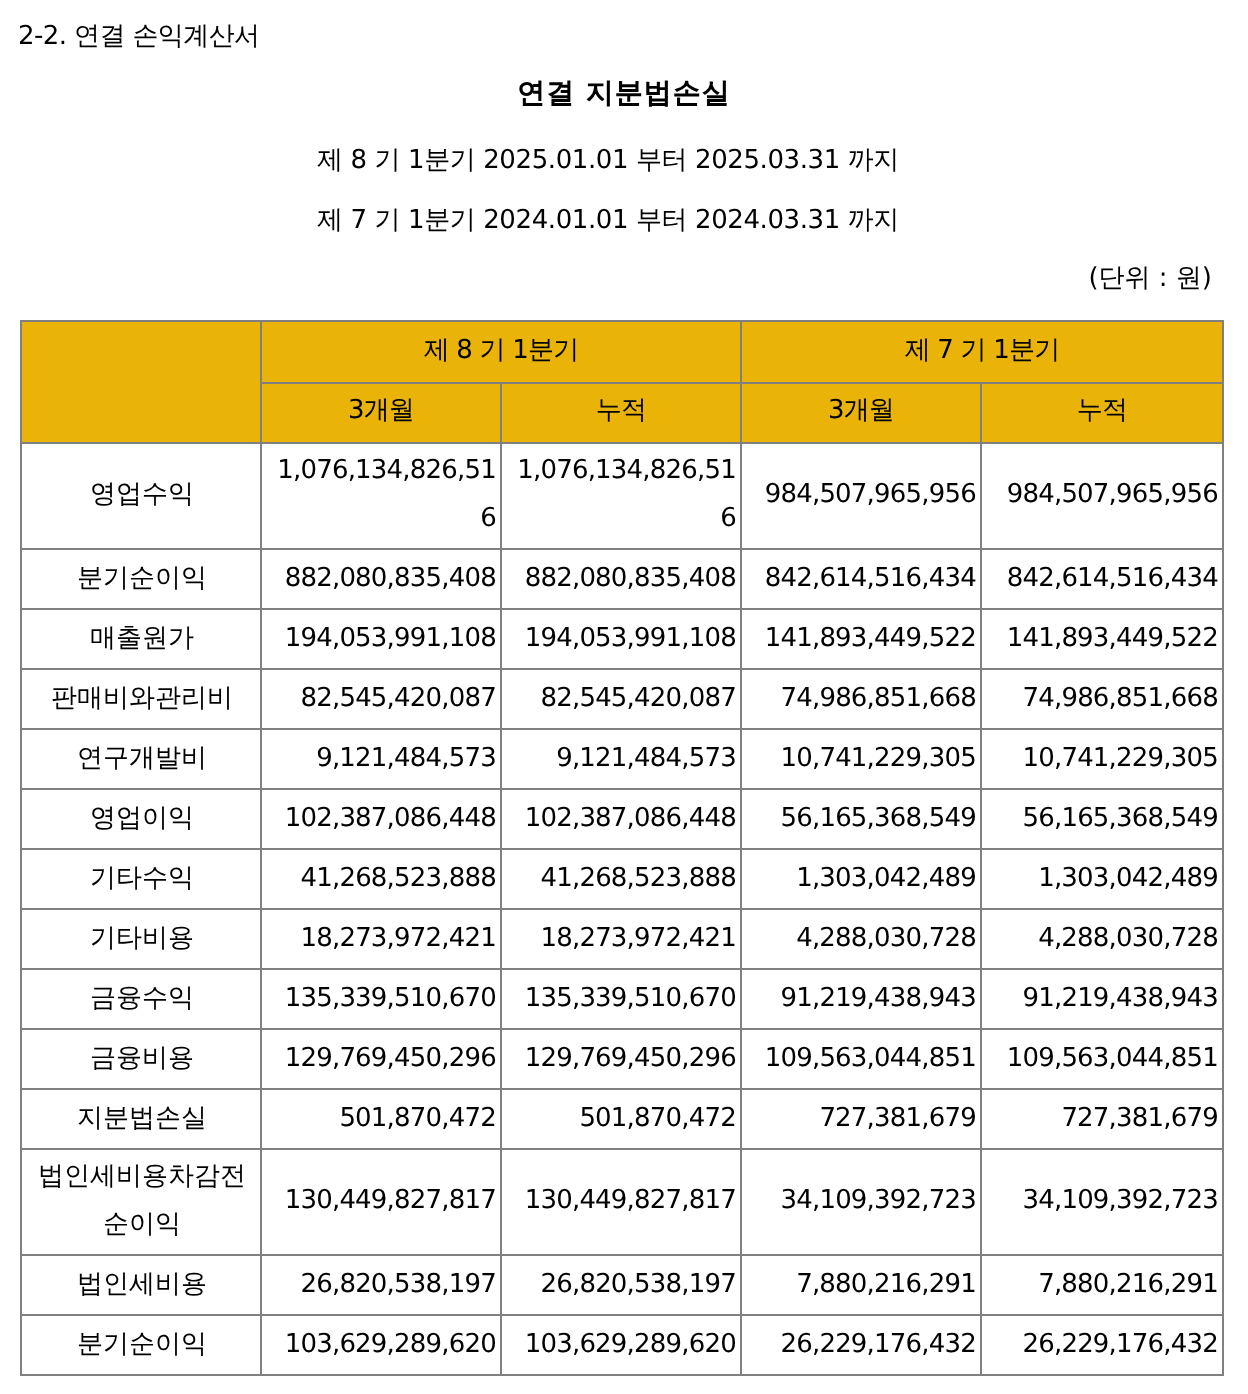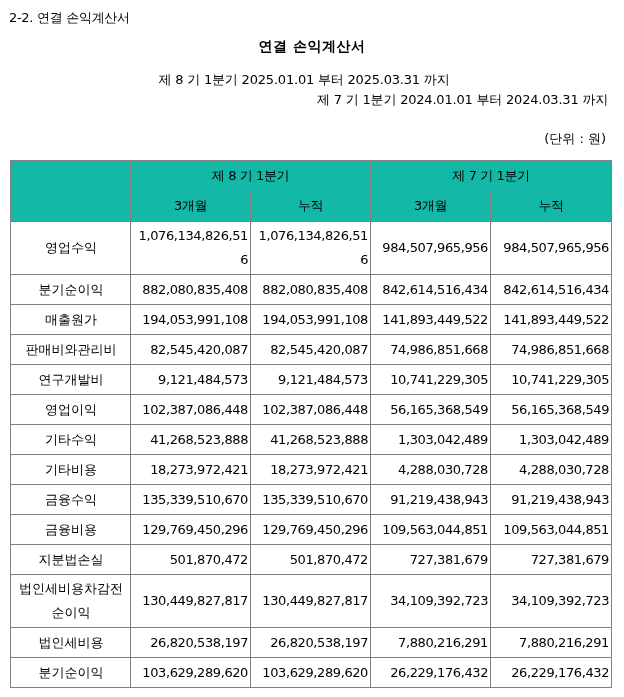--- a/index.html
+++ b/index.html
@@ -5,44 +5,44 @@
   html, body { margin: 0; padding: 0; background: #ffffff; }
   body {
     width: 624px; height: 697px; overflow: hidden; position: relative;
     font-family: "DejaVu Sans", "Liberation Sans", sans-serif;
     color: #000000; font-size: 13px;
   }
   .section-heading { position: absolute; left: 9px; top: 9px; font-size: 13px; letter-spacing: -0.3px; }
   .doc-title { position: absolute; left: 0; width: 624px; top: 38px; text-align: center; font-weight: bold; font-size: 14px; letter-spacing: 0.5px; }
   .period { position: absolute; left: 0; width: 608px; text-align: center; font-size: 13px; letter-spacing: -0.2px; }
   .period.p1 { top: 71px; }
-  .period.p2 { top: 91px; text-align: right; }
+  .period.p2 { top: 101px; }
   .unit { position: absolute; right: 18px; top: 130px; font-size: 13px; margin-left: 24px; }
   table.fs {
     position: absolute; left: 10px; top: 160px;
     width: 601px; border-collapse: collapse; table-layout: fixed;
     border: 1px solid #000000;
   }
   table.fs td, table.fs th {
     border: 1px solid #808080; padding: 0 2px; font-size: 13px;
     font-weight: normal; letter-spacing: -0.4px; line-height: 24px;
     overflow: hidden;
   }
-  table.fs th { background: #14b8a6; text-align: center; height: 29px; }
+  table.fs th { background: #eab308; text-align: center; height: 29px; }
   table.fs td { height: 29px; }
   table.fs td.label { text-align: center; padding-left: 3px; letter-spacing: 0px; }
   table.fs td.num { text-align: right; padding-right: 2px; }
   table.fs tr.tall td { height: 52px; }
   table.fs td.wrap { word-break: break-all; white-space: normal; line-height: 24px; }
 </style>
 </head>
 <body>
 
 <div class="section-heading">2-2. 연결 손익계산서</div>
-<div class="doc-title">연결 손익계산서</div>
+<div class="doc-title">연결 지분법손실</div>
 <div class="period p1">제 8 기 1분기 2025.01.01 부터 2025.03.31 까지</div>
 <div class="period p2">제 7 기 1분기 2024.01.01 부터 2024.03.31 까지</div>
 <div class="unit">(단위 : 원)</div>
 
 <table class="fs">
   <colgroup>
     <col style="width:120px">
       <col style="width:120px">
       <col style="width:120px">
       <col style="width:120px">

